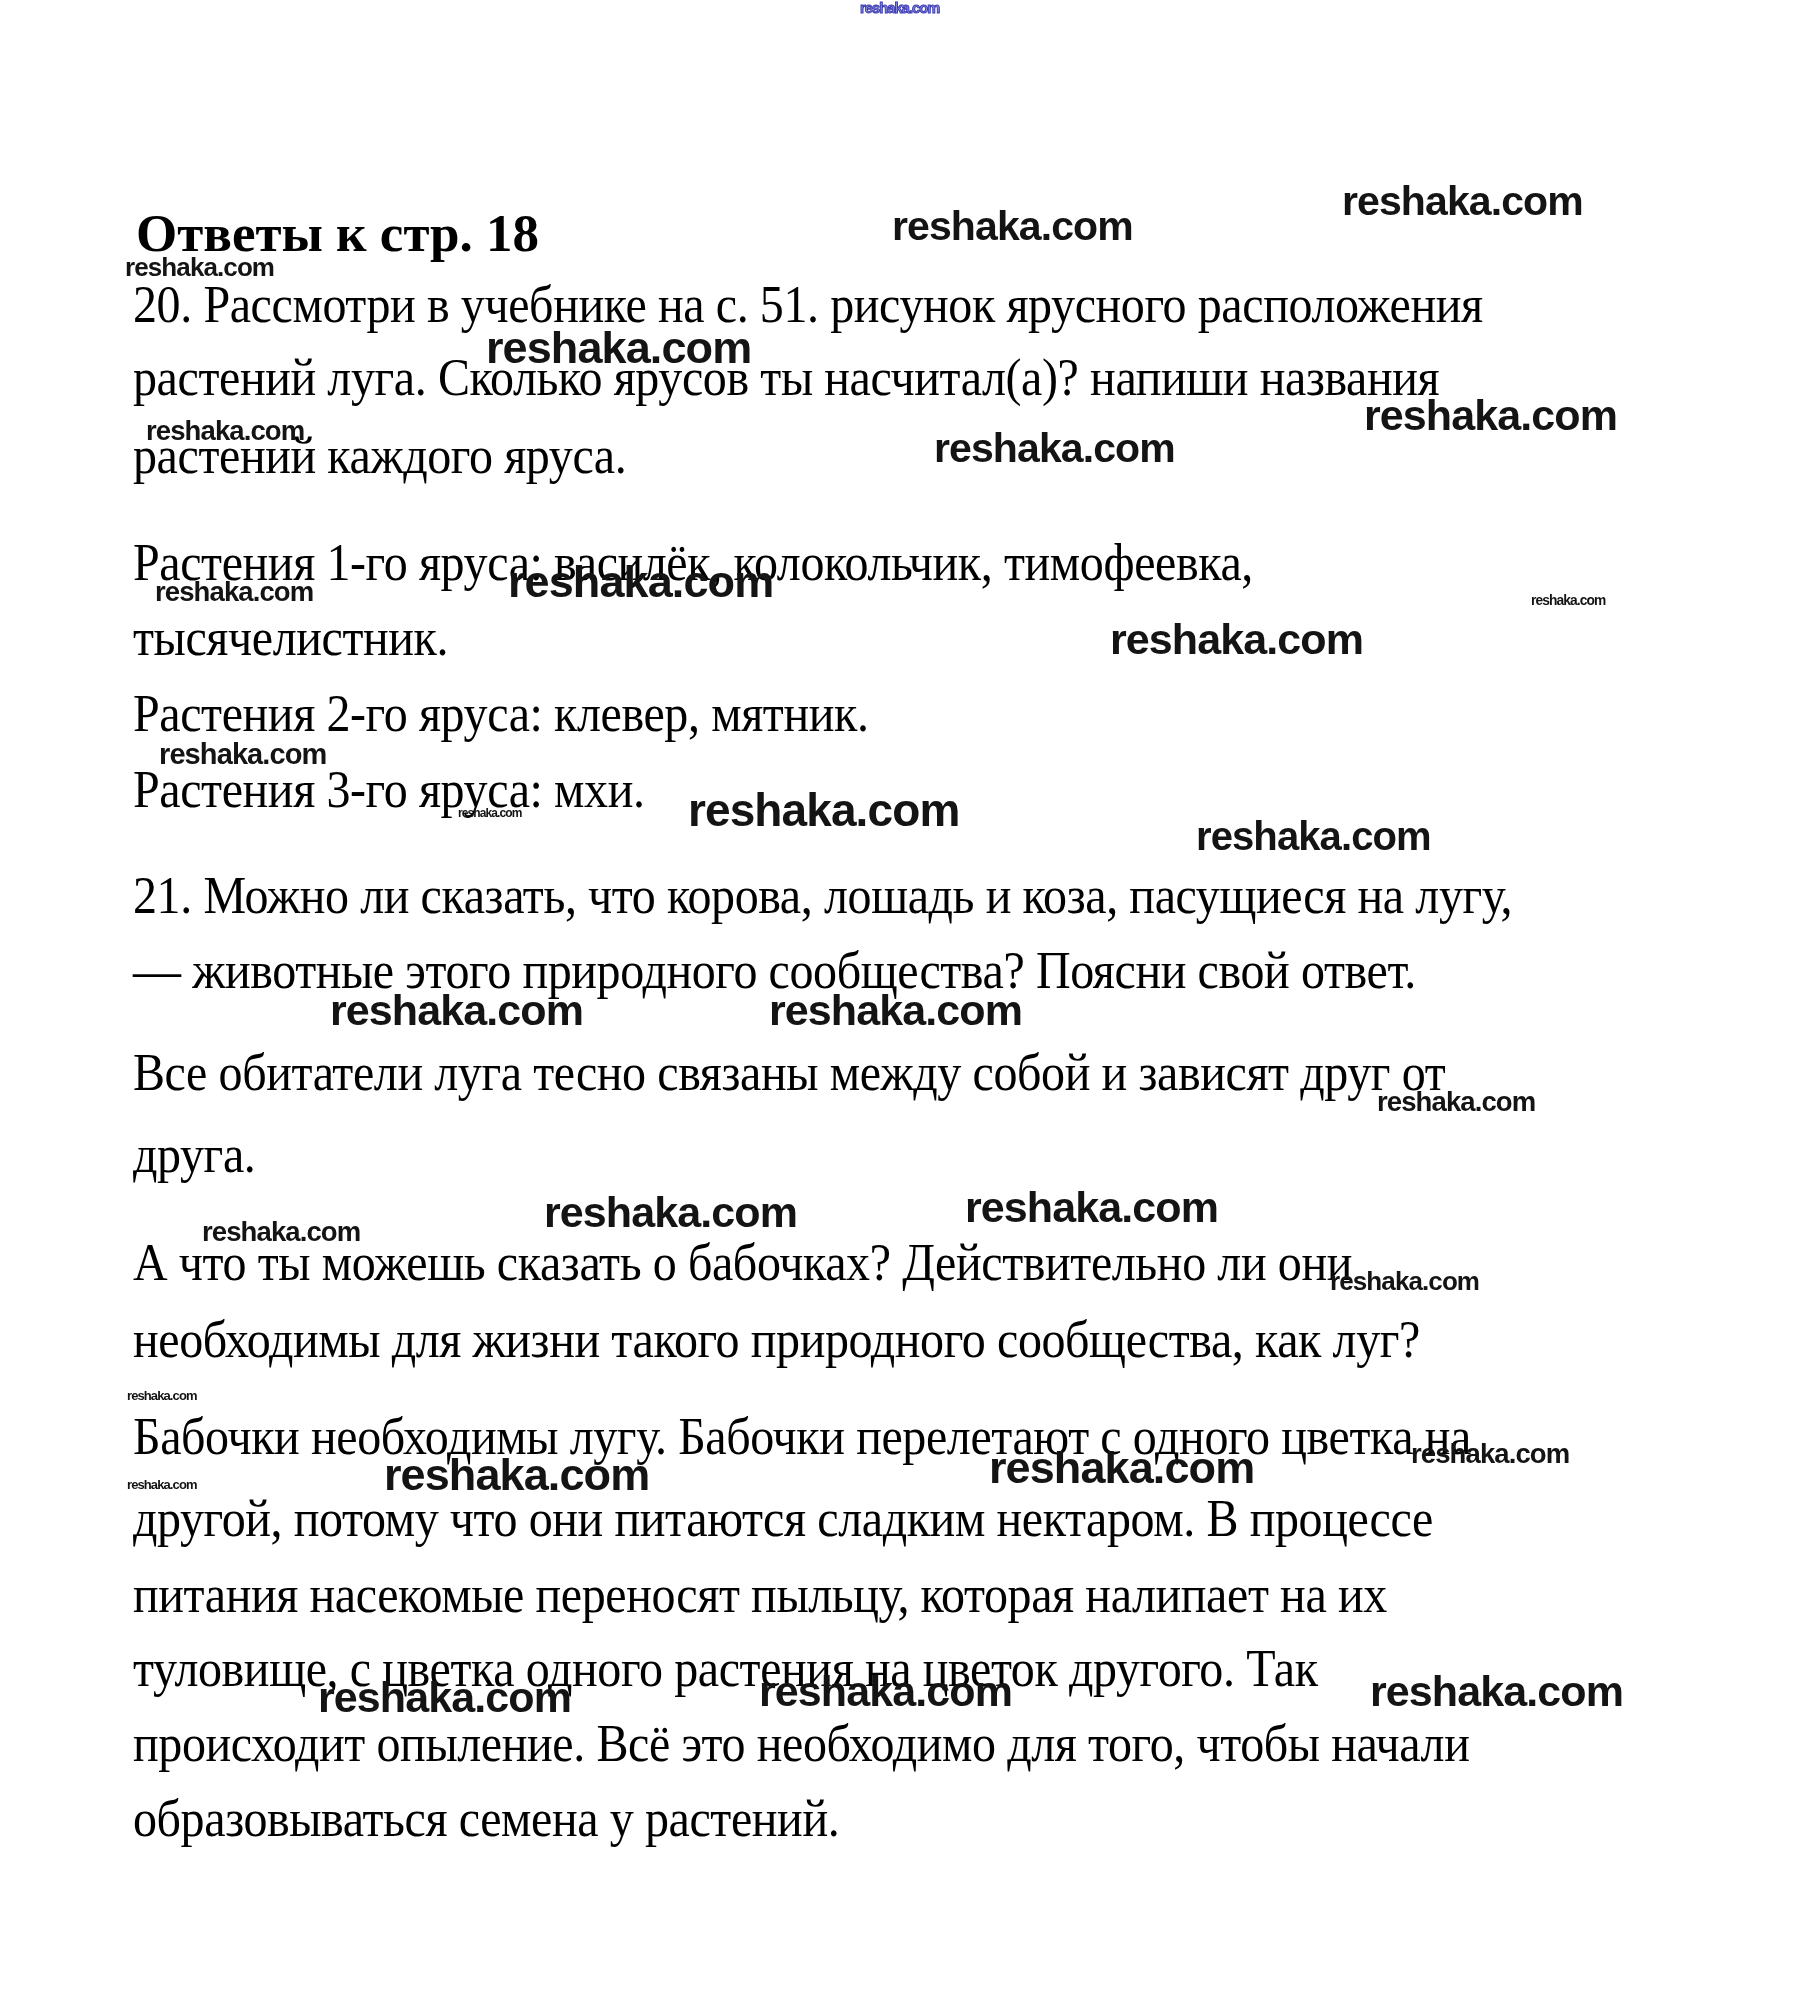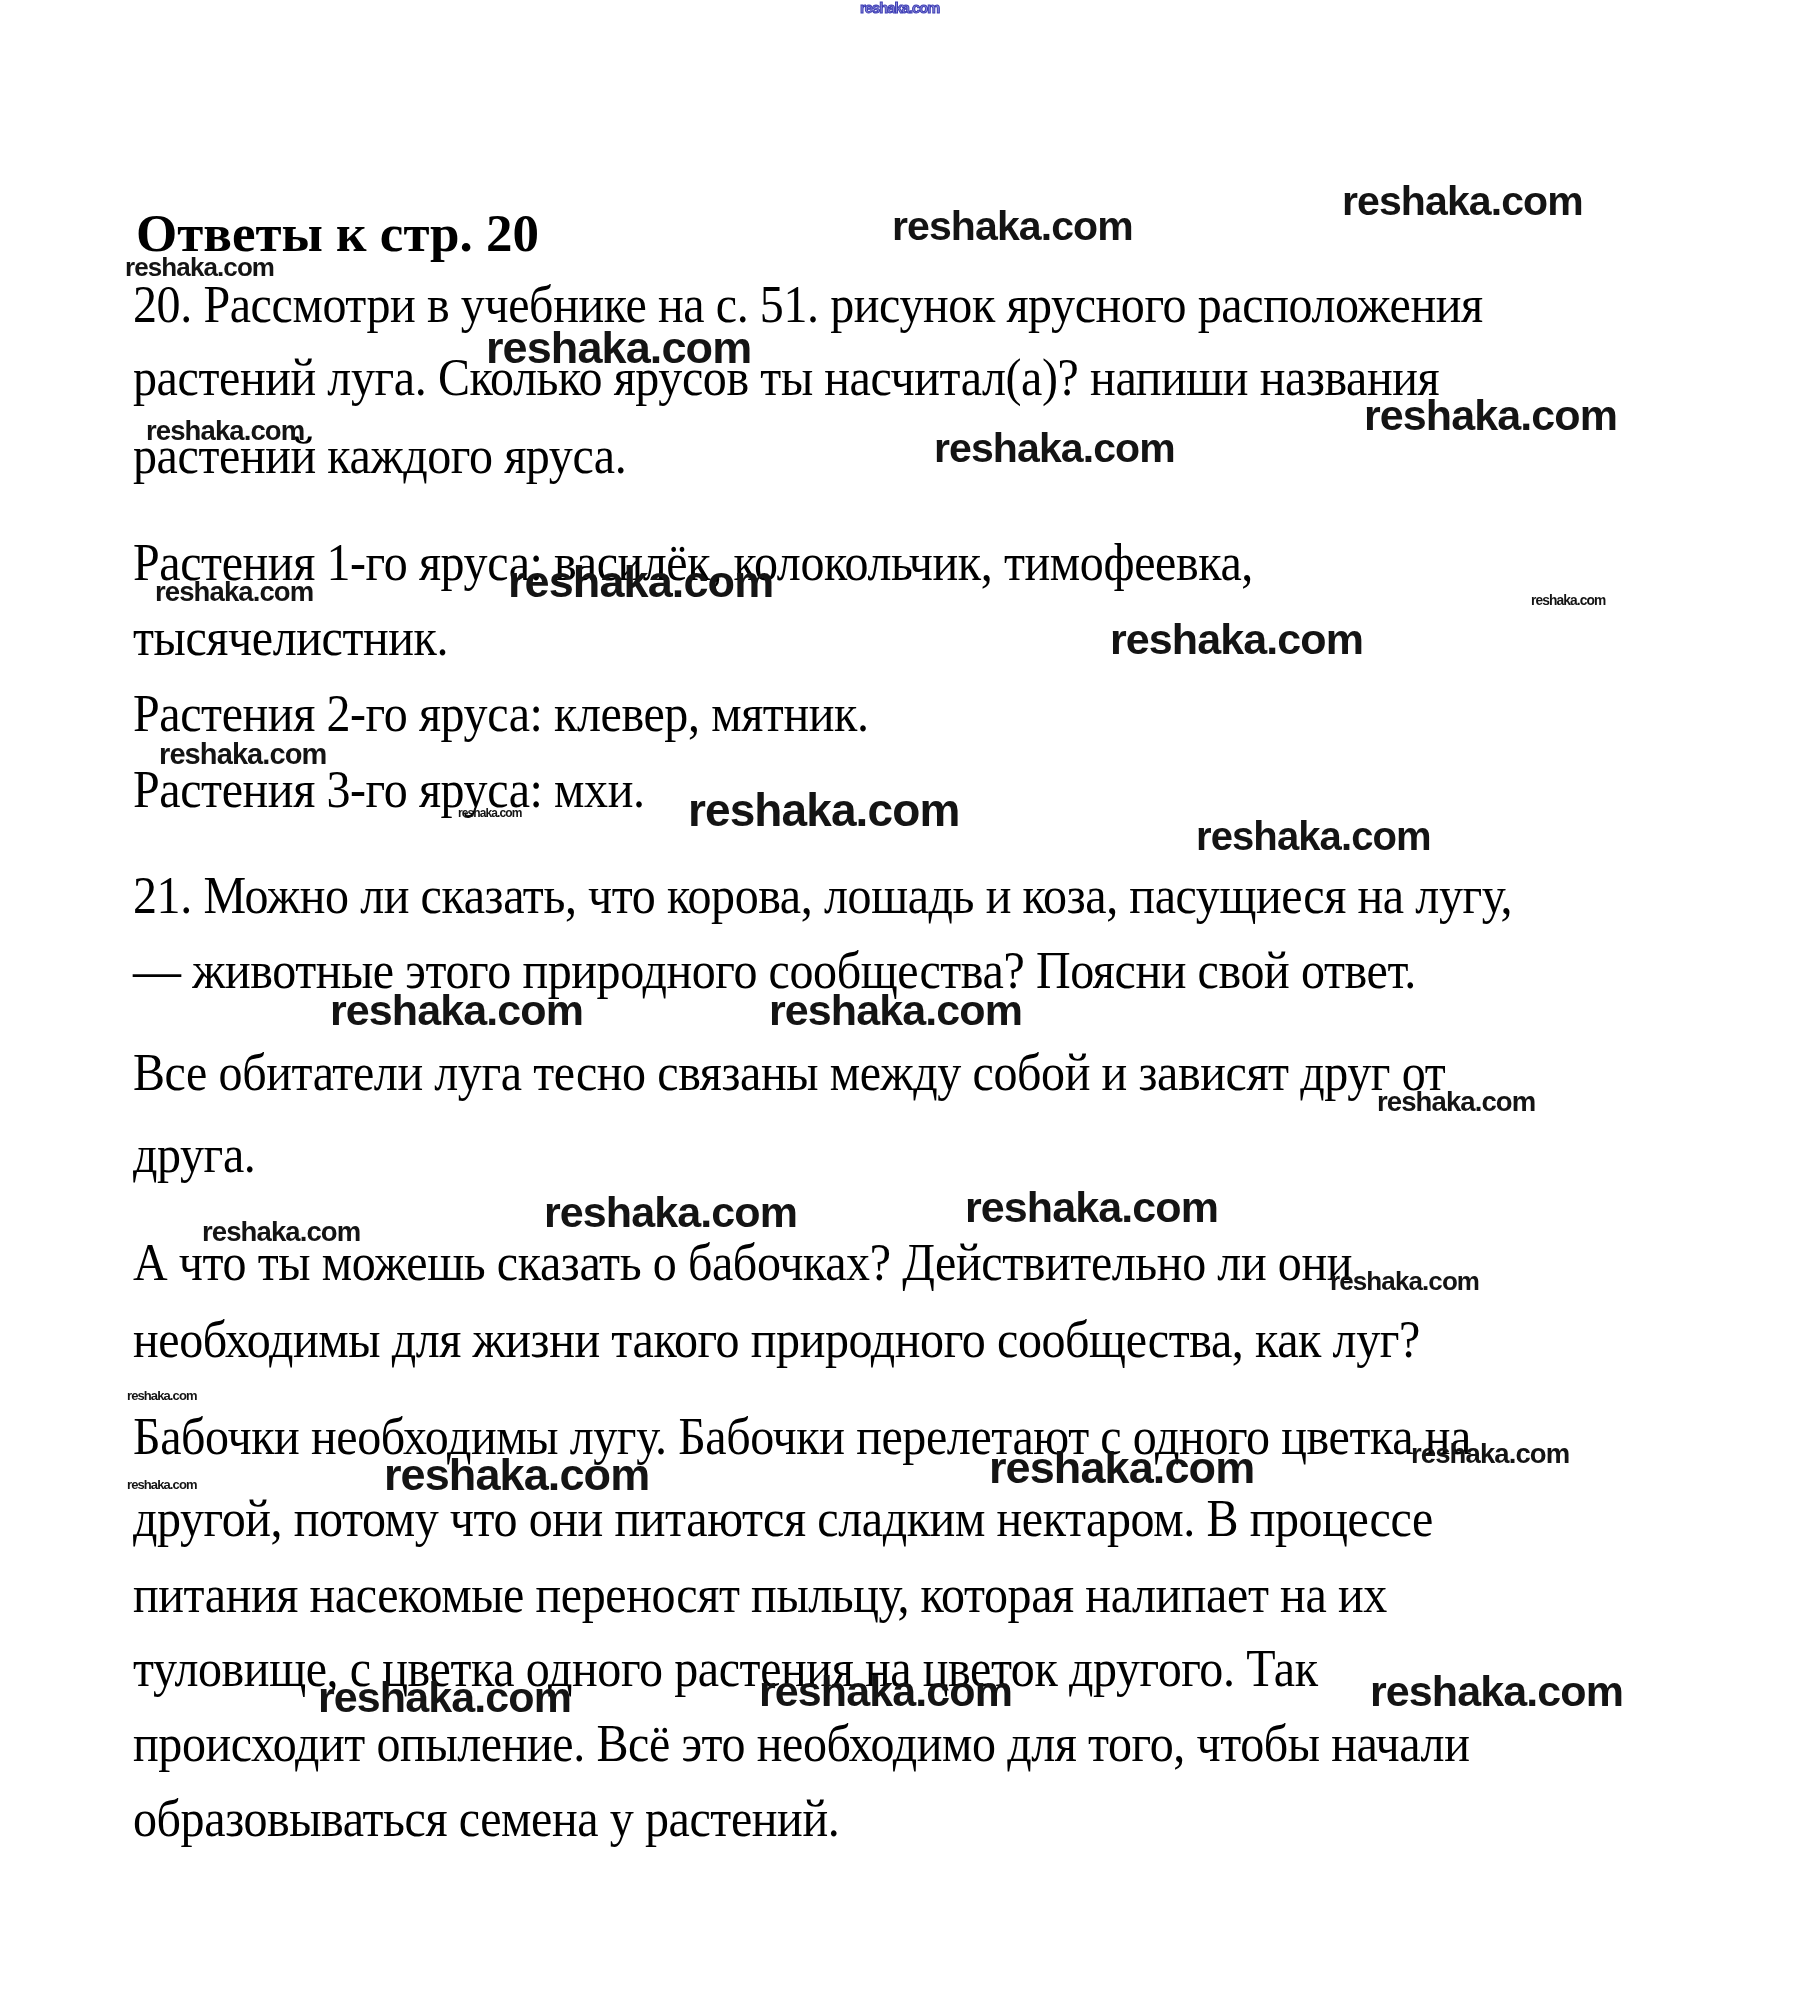--- a/index.html
+++ b/index.html
@@ -49,21 +49,21 @@
   .watermark.blue {
     color: #8a8ad8;
     -webkit-text-stroke: 1px #3c3cb4;
     font-weight: 600;
   }
 </style>
 </head>
 <body>
 
 <div class="page">
-  <h1 class="page-heading">Ответы к стр. 20</h1>
+  <h1 class="page-heading">Ответы к стр. 18</h1>
   <div id="doc-body">
       <div class="text-line" style="top: 274px;">20. Рассмотри в учебнике на с. 51. рисунок ярусного расположения</div>
       <div class="text-line" style="top: 347px;">растений луга. Сколько ярусов ты насчитал(а)? напиши названия</div>
       <div class="text-line" style="top: 425px;">растений каждого яруса.</div>
       <div class="text-line" style="top: 532px;">Растения 1-го яруса: василёк, колокольчик, тимофеевка,</div>
       <div class="text-line" style="top: 607px;">тысячелистник.</div>
       <div class="text-line" style="top: 683px;">Растения 2-го яруса: клевер, мятник.</div>
       <div class="text-line" style="top: 759px;">Растения 3-го яруса: мхи.</div>
       <div class="text-line" style="top: 865px;">21. Можно ли сказать, что корова, лошадь и коза, пасущиеся на лугу,</div>
       <div class="text-line" style="top: 940px;">— животные этого природного сообщества? Поясни свой ответ.</div>

